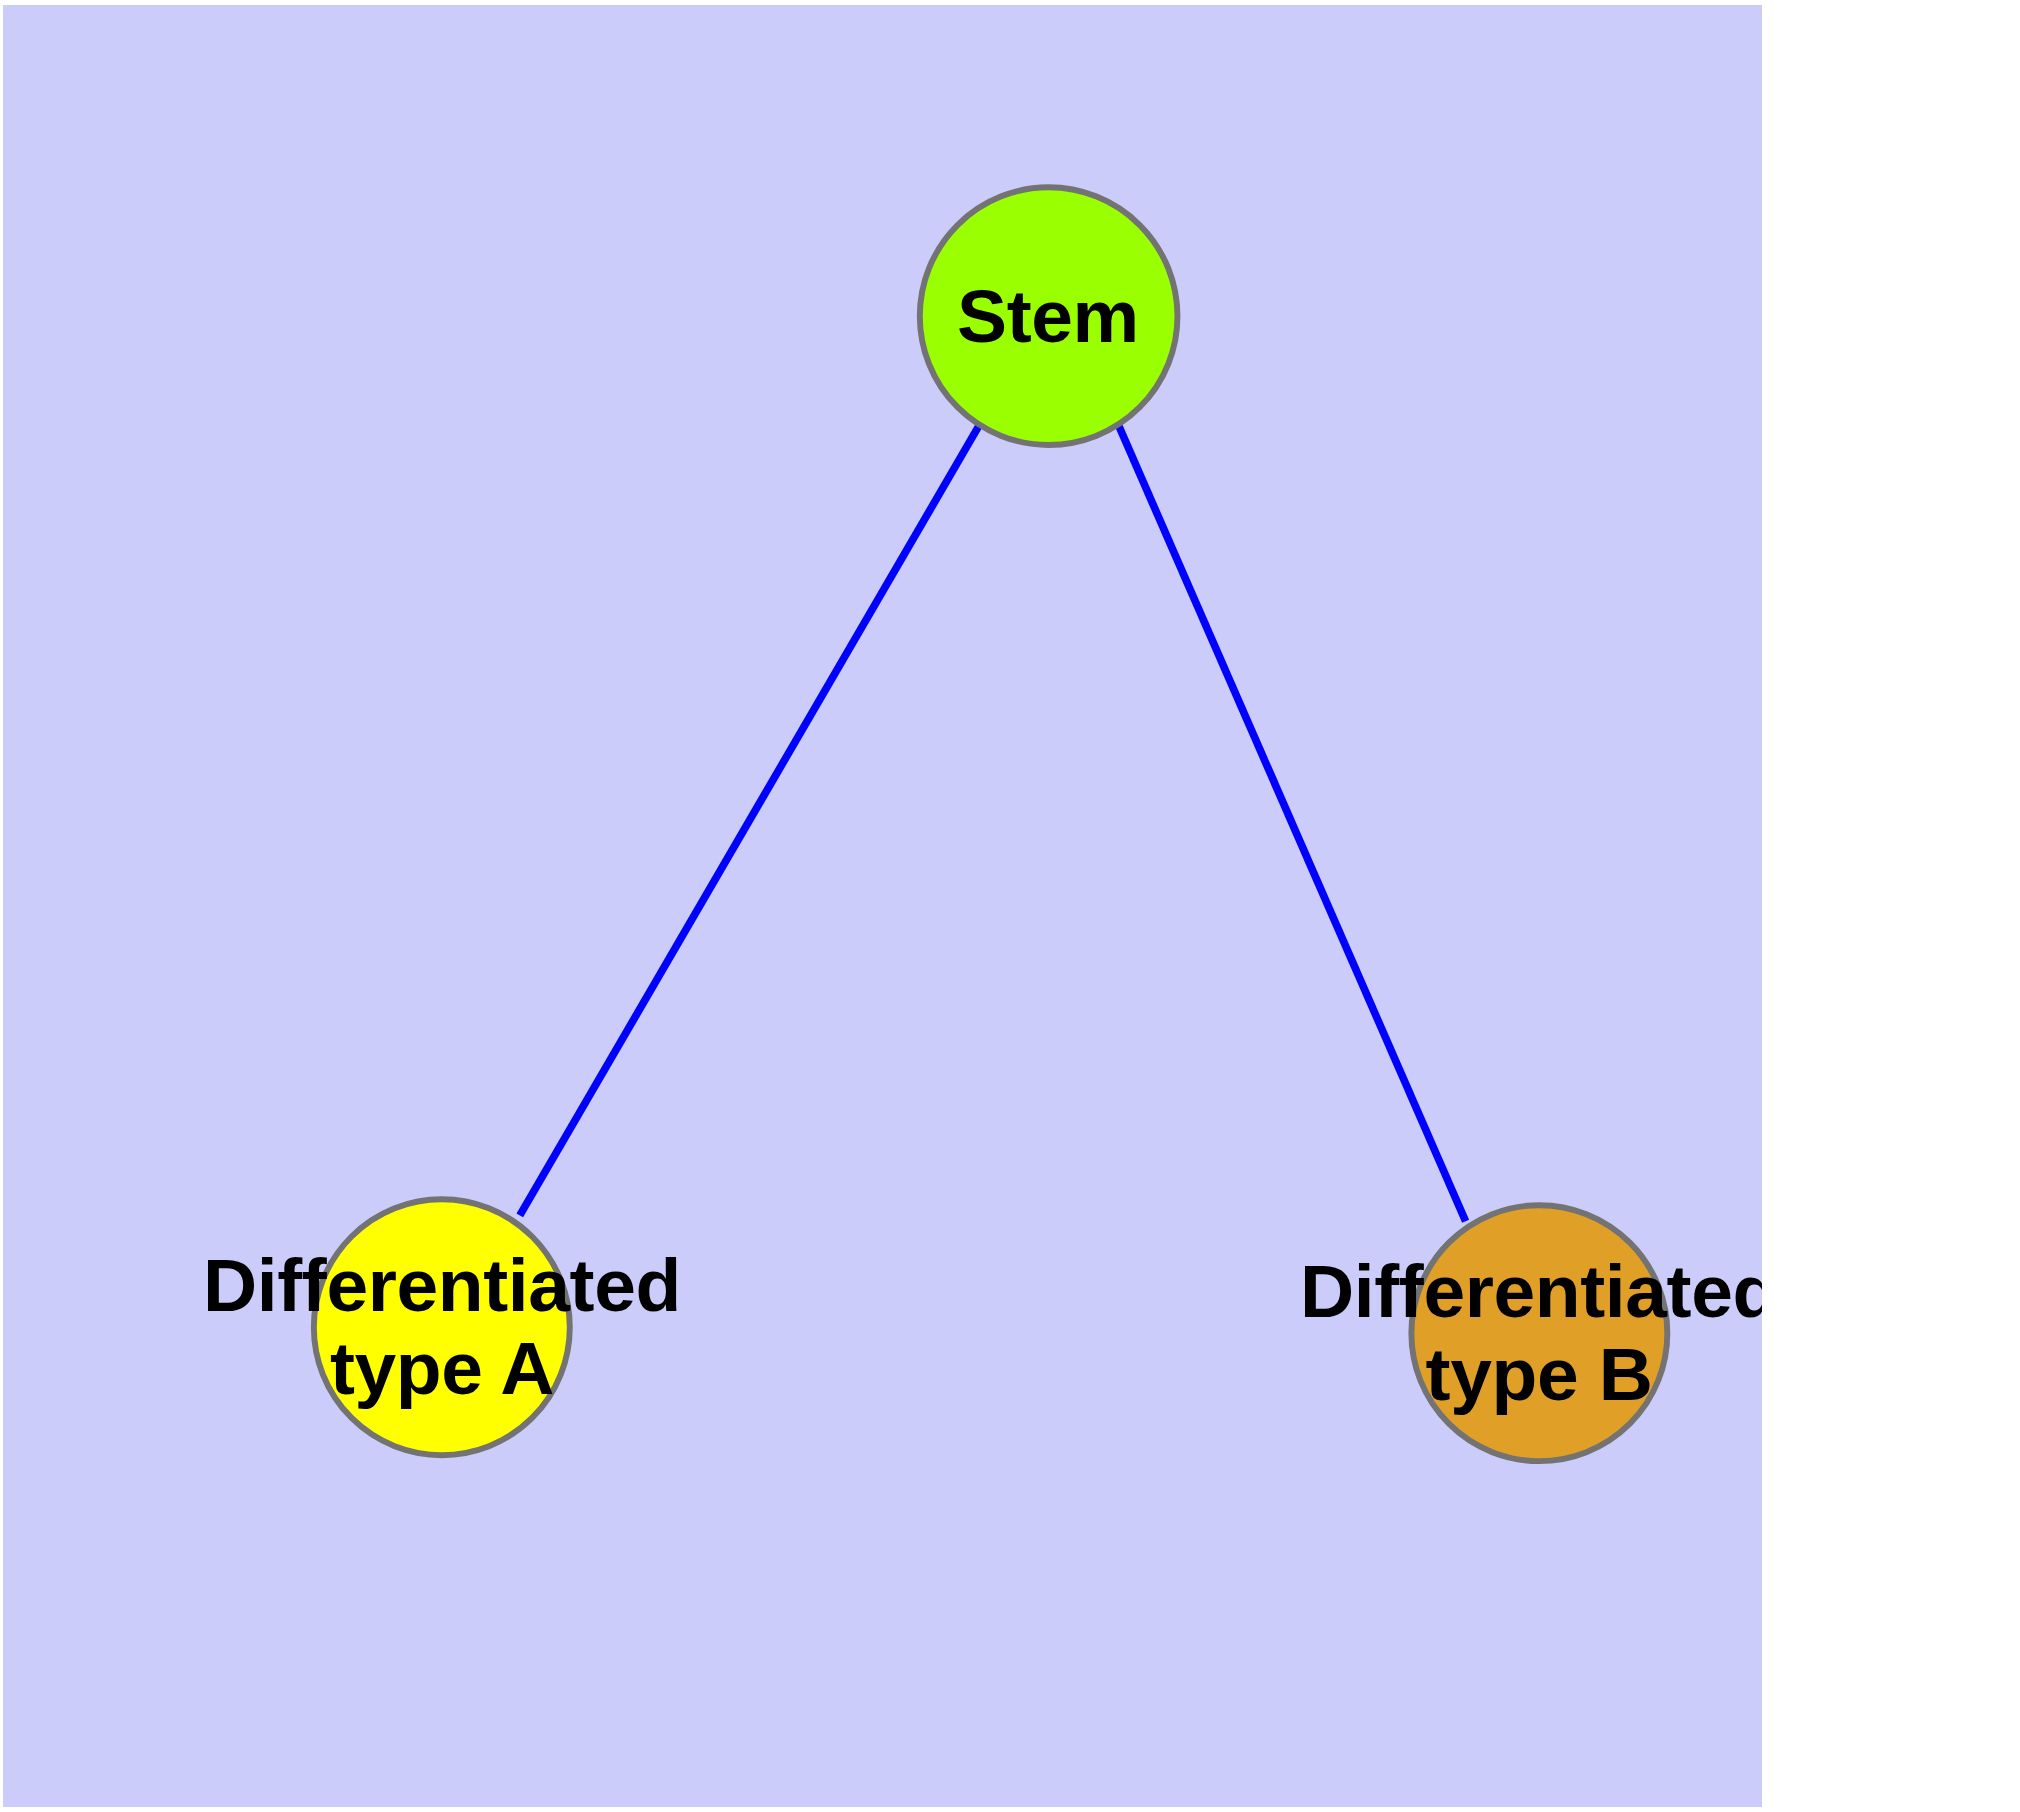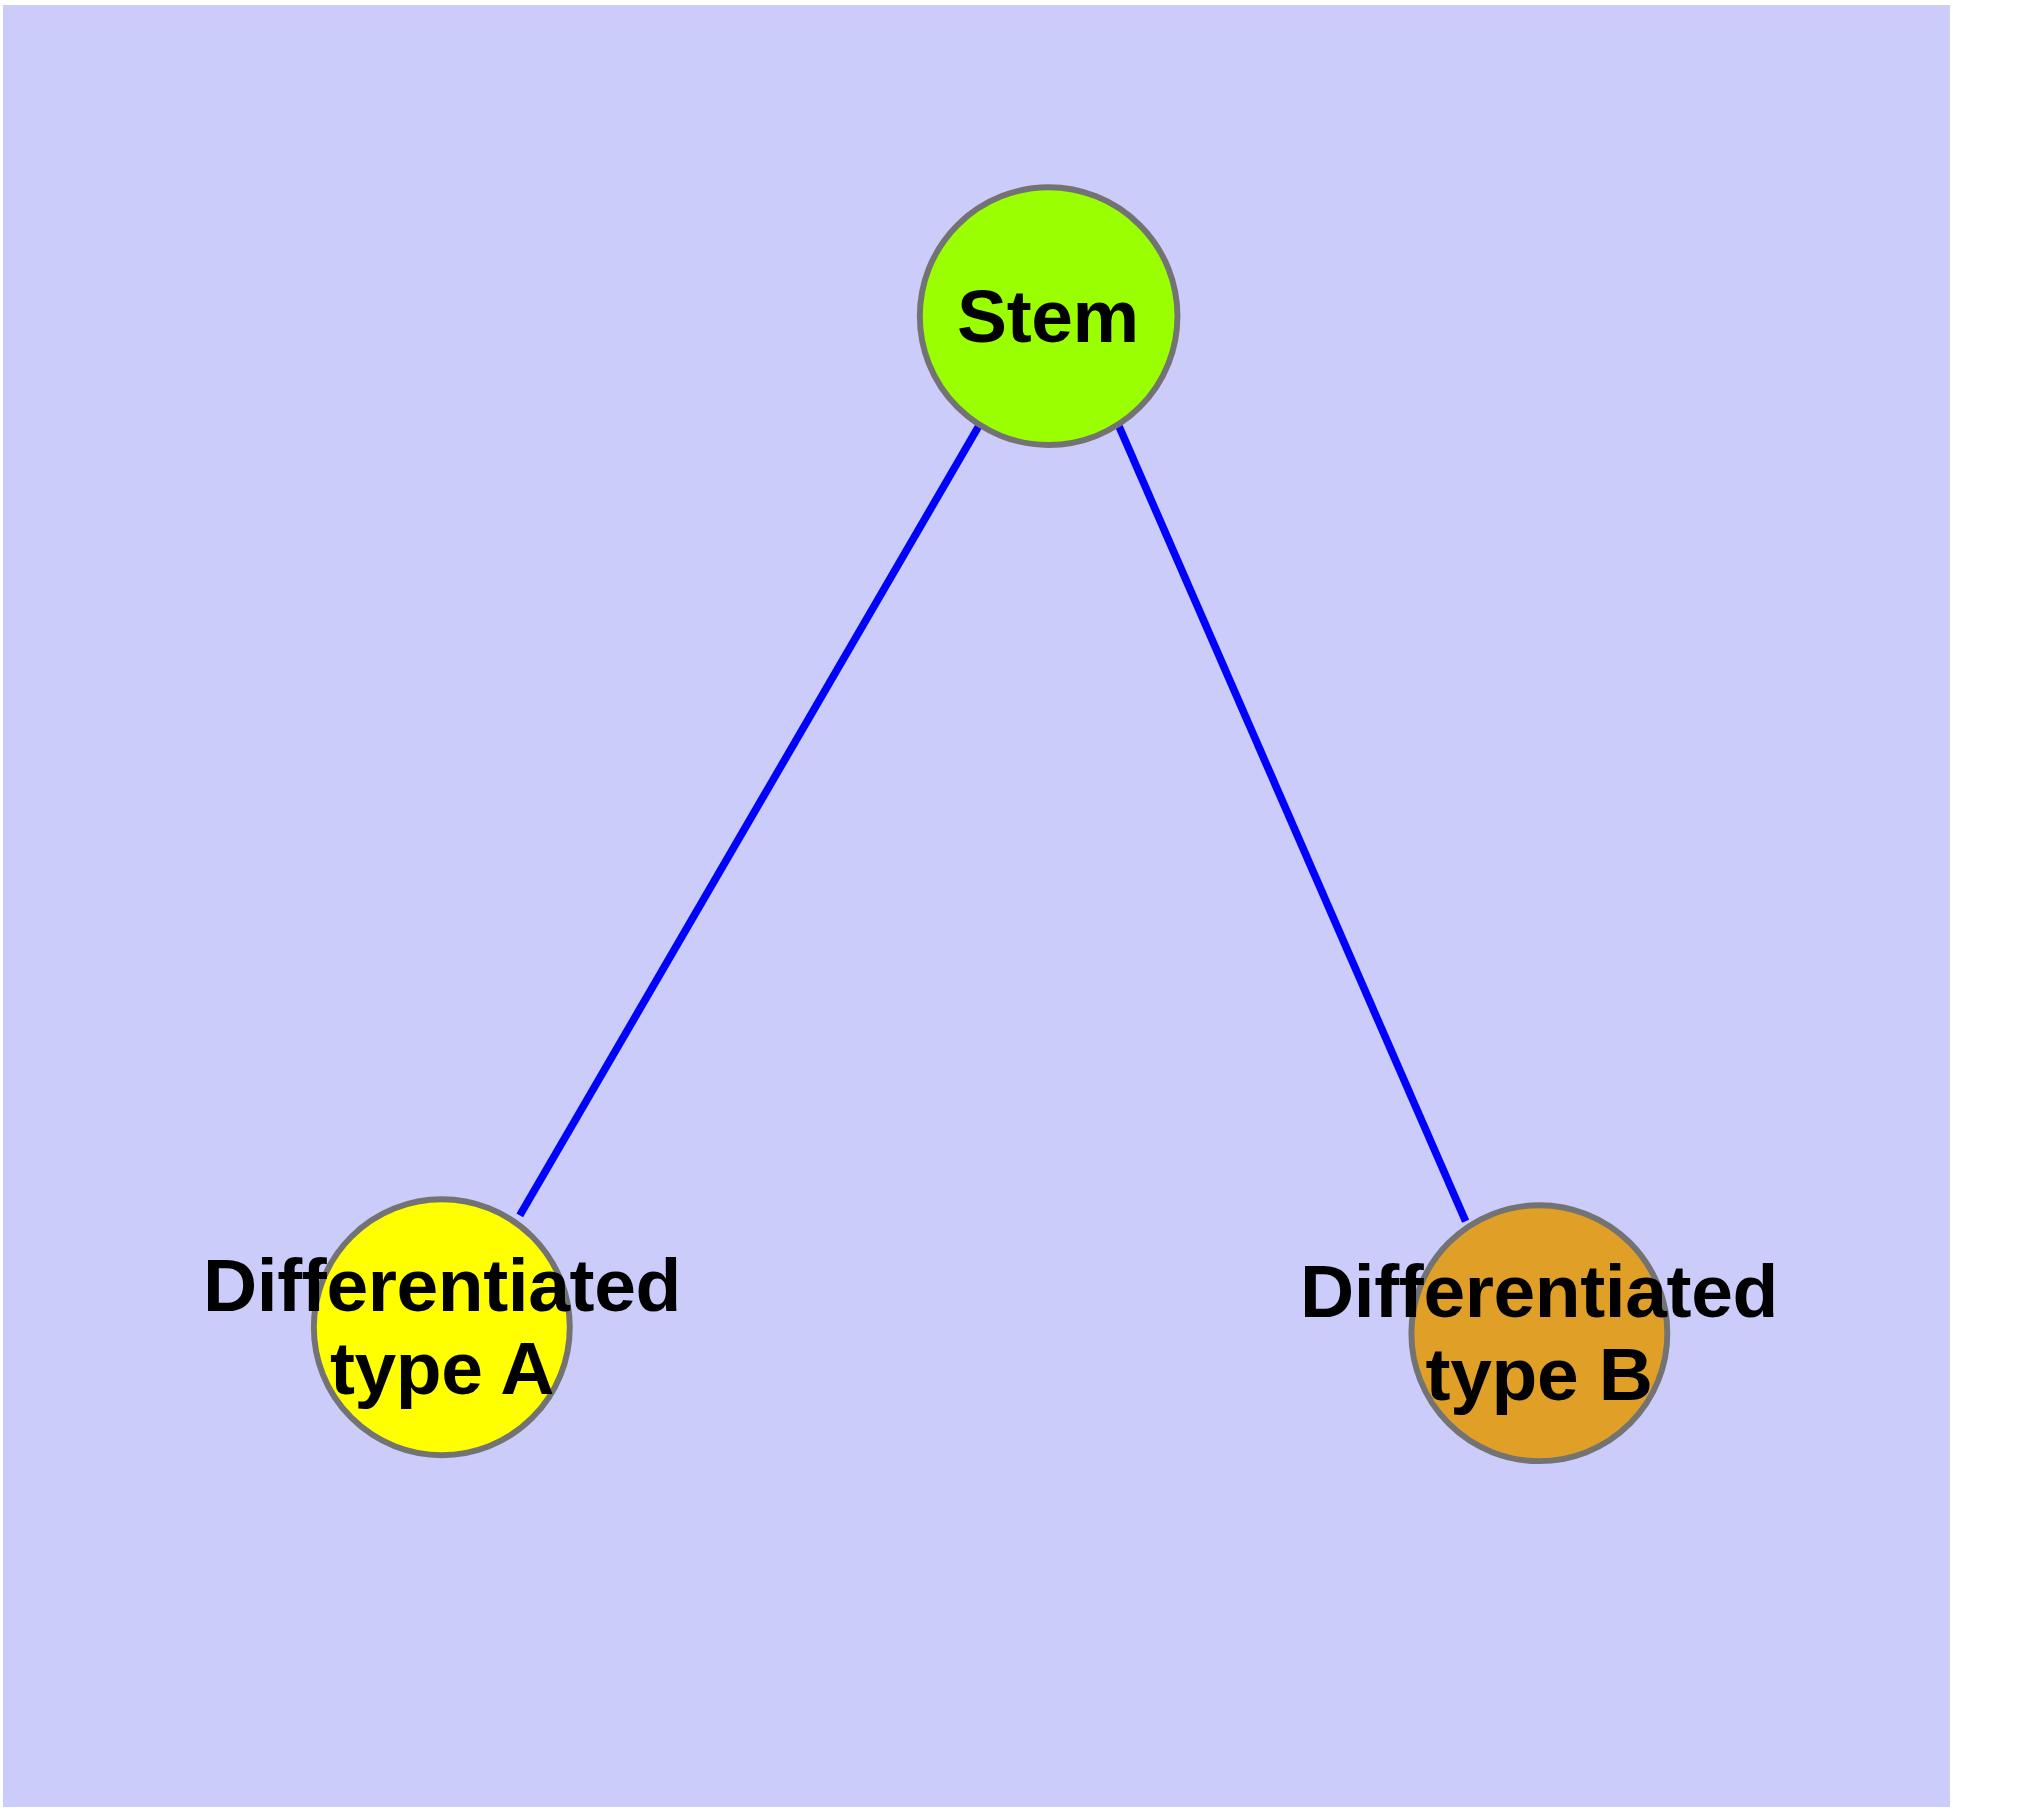--- a/index.html
+++ b/index.html
@@ -2,26 +2,25 @@
 <html style="font-size:13.6px"><head>
 <meta charset="utf-8">
 <style>
   html, body {
     margin: 0;
     padding: 0;
     background: #ffffff;
   }
   #canvas {
     position: relative;
-    width: 1944px;
+    width: 1762px;
     height: 1812px;
     background: #ffffff;
     overflow: hidden;
     font-family: "Liberation Sans", sans-serif;
-    padding-left: 6px;
   }
   #plot-bg {
     position: absolute;
     left: 3.4px;
     top: 5.1px;
     width: 2012px;
     height: 1802px;
     background: #ccccfa;
   }
   #graph-svg {

